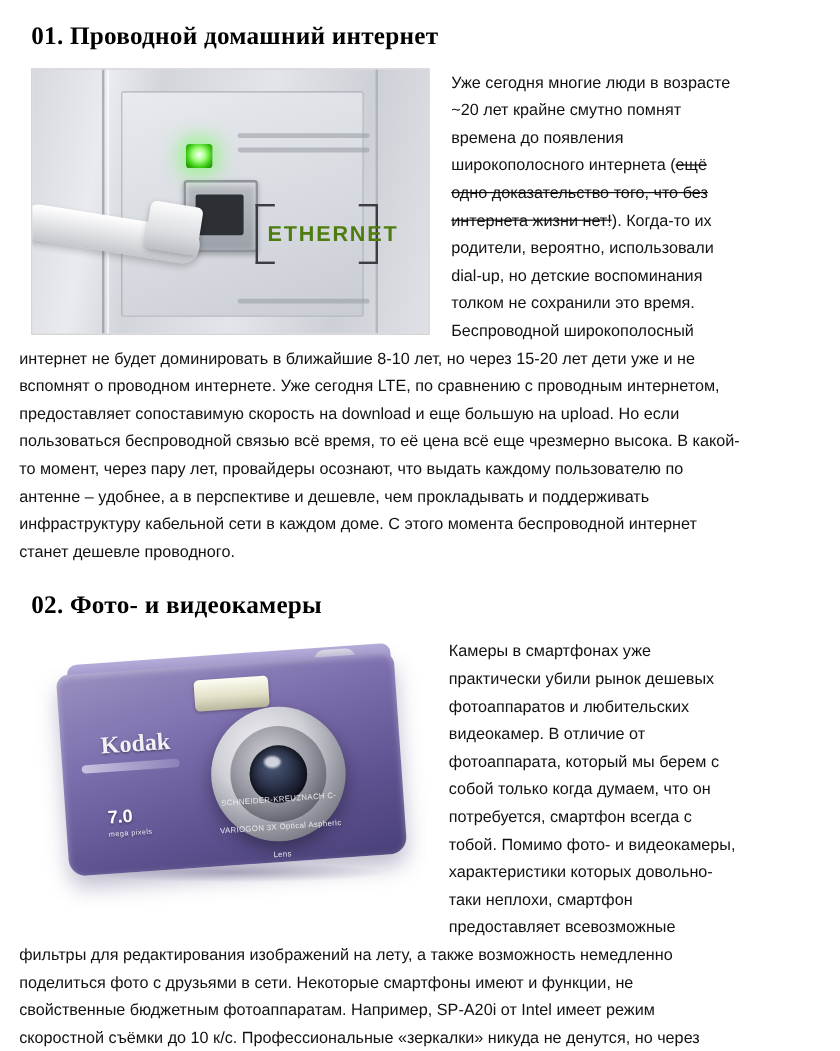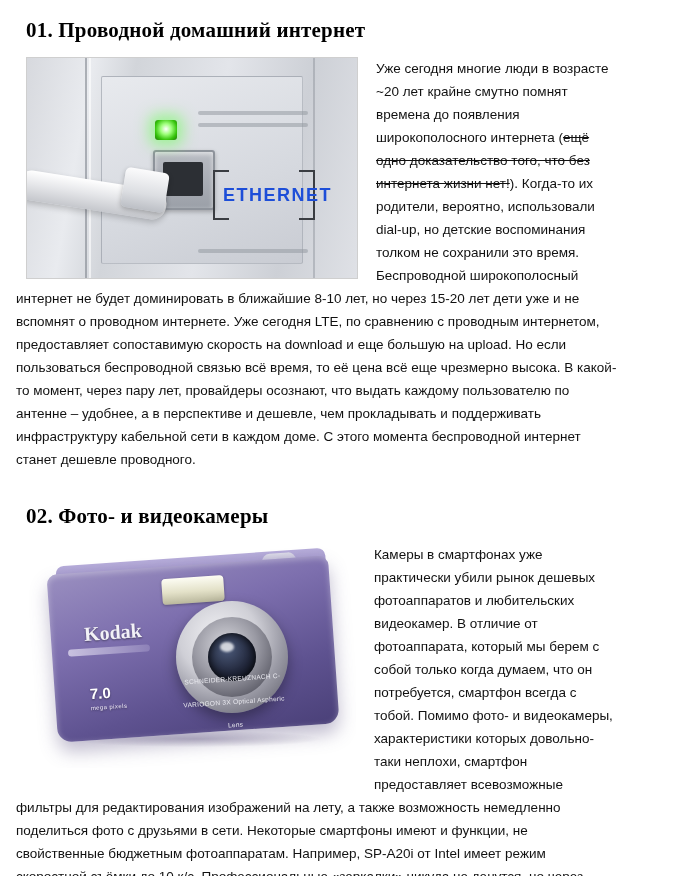--- a/index.html
+++ b/index.html
@@ -21,21 +21,21 @@
   }
   .section-title {
     font-family: "Liberation Serif", serif;
     font-size: 21px;
     font-weight: bold;
     color: #000000;
     margin: 6px 0 10px 10px;
     letter-spacing: 0.2px;
   }
   .section-title-2 {
-    margin-top: 20px;
+    margin-top: 8px;
   }
   .article {
     font-size: 13.5px;
     line-height: 23px;
     color: #111111;
     text-align: left;
   }
   .figure {
     float: left;
     margin: 0 18px 6px 10px;
@@ -119,21 +119,21 @@
     box-shadow: 0 0 14px 6px rgba(110,255,90,0.55);
   }
   .eth-label {
     position: absolute;
     left: 196px;
     top: 126px;
     font-family: "Liberation Sans", sans-serif;
     font-size: 18px;
     font-weight: bold;
     letter-spacing: 1.5px;
-    color: #1d4ed8;
+    color: #4d7c0f;
     text-align: center;
   }
   .eth-bracket {
     position: absolute;
     border: 2px solid #3a3d42;
     width: 14px;
     height: 46px;
   }
   .eth-bracket.left {
     left: 186px;

